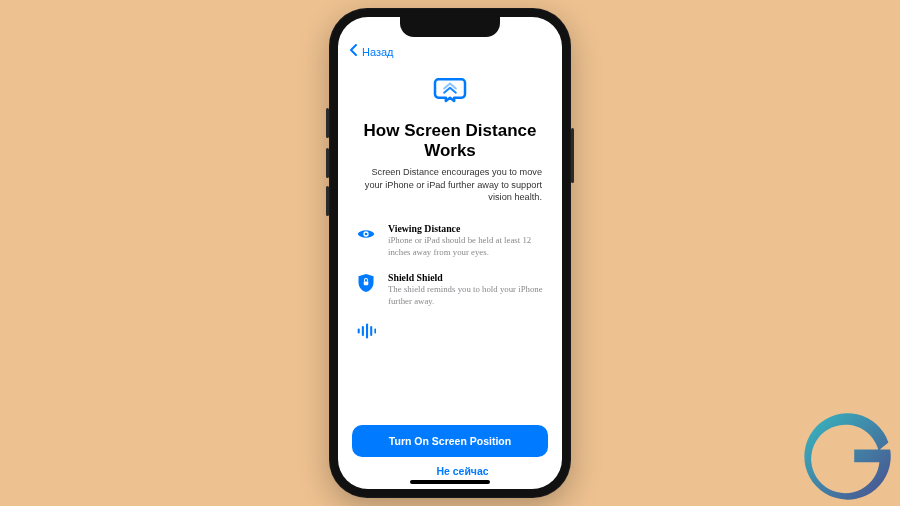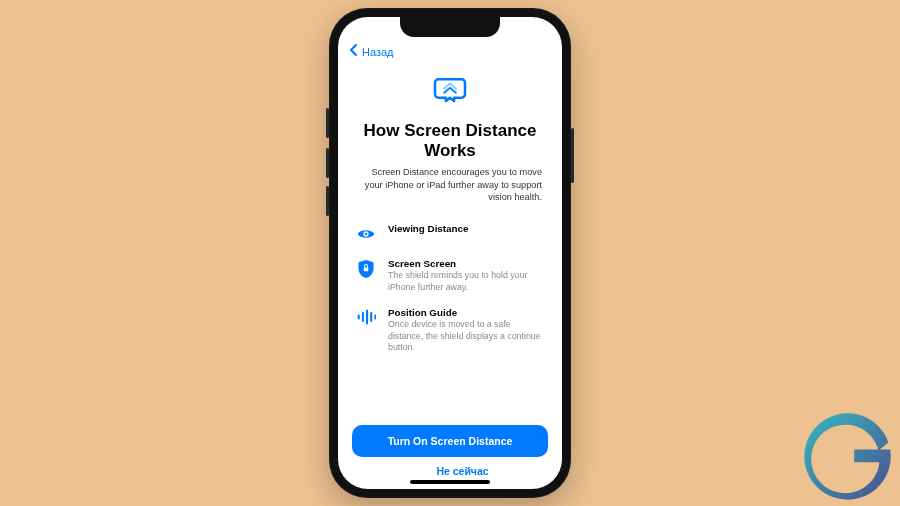--- a/index.html
+++ b/index.html
@@ -58,21 +58,21 @@
   .subtitle {
     font-size: 9.2px; color: #333; line-height: 1.35;
     padding: 0 2px;
     text-align: right;
   }
   .features {
     margin-top: 20px; width: 100%;
     display: flex; flex-direction: column; gap: 14px;
     text-align: left;
   }
-  .feat { display: flex; gap: 12px; align-items: flex-start; }
+  .feat { display: flex; gap: 12px; align-items: flex-start; font-family: Liberation Serif, serif; }
   .feat-icon { width: 20px; flex: 0 0 20px; display: flex; justify-content: center; padding-top: 1px; }
   .feat-title { font-size: 9.8px; font-weight: 600; color: #000; margin-bottom: 1px; }
   .feat-desc  { font-size: 8.8px; color: #8a8a8e; line-height: 1.3; }
   .bottom {
     padding: 12px 14px 12px 14px;
     display: flex; flex-direction: column; gap: 8px; align-items: center;
   }
   .primary-btn {
     width: 100%; background: #007aff; color: #fff;
     border: none; border-radius: 10px; padding: 10px 0;
@@ -124,58 +124,55 @@
         <div class="feat">
           <div class="feat-icon">
             <svg width="20" height="20" viewBox="0 0 24 24">
                 <path d="M2 12 C5 6 19 6 22 12 C19 18 5 18 2 12 Z" fill="#007aff"></path>
                 <circle cx="12" cy="12" r="3.2" fill="#fff"></circle>
                 <circle cx="12" cy="12" r="1.6" fill="#007aff"></circle>
               </svg>
           </div>
           <div>
             <div class="feat-title">Viewing Distance</div>
+            <div class="feat-desc">iPhone or iPad should be held at least 12 inches away from your eyes.</div>
           </div>
         </div>
 
         <div class="feat">
           <div class="feat-icon">
             <svg width="18" height="20" viewBox="0 0 24 26">
                 <path d="M12 1 L22 4 V12 C22 19 17 24 12 25 C7 24 2 19 2 12 V4 Z" fill="#007aff"></path>
                 <rect x="9" y="11" width="6" height="5" rx="1" fill="#fff"></rect>
                 <path d="M10 11 V9 a2 2 0 0 1 4 0 V11" stroke="#fff" stroke-width="1.4" fill="none"></path>
               </svg>
           </div>
           <div>
-            <div class="feat-title">Screen Screen</div>
+            <div class="feat-title">Shield Shield</div>
             <div class="feat-desc">The shield reminds you to hold your iPhone further away.</div>
           </div>
         </div>
 
         <div class="feat">
           <div class="feat-icon">
             <svg width="20" height="18" viewBox="0 0 24 20">
               <rect x="2" y="7" width="2.5" height="6" rx="1.2" fill="#007aff"></rect>
               <rect x="7" y="4" width="2.5" height="12" rx="1.2" fill="#007aff"></rect>
               <rect x="12" y="1" width="2.5" height="18" rx="1.2" fill="#007aff"></rect>
               <rect x="17" y="4" width="2.5" height="12" rx="1.2" fill="#007aff"></rect>
               <rect x="22" y="7" width="2.5" height="6" rx="1.2" fill="#007aff"></rect>
             </svg>
           </div>
-          <div>
-            <div class="feat-title">Position Guide</div>
-            <div class="feat-desc">Once device is moved to a safe distance, the shield displays a continue button.</div>
-          </div>
         </div>
 
       </div>
     </div>
 
     <div class="bottom">
-      <button class="primary-btn">Turn On Screen Distance</button>
+      <button class="primary-btn">Turn On Screen Position</button>
       <button class="secondary-btn">Не сейчас</button>
     </div>
 
     <div class="home-ind"></div>
   </div>
 </div>
 
 <div class="watermark">
   <svg width="90" height="90" viewBox="0 0 100 100">
     <defs>

